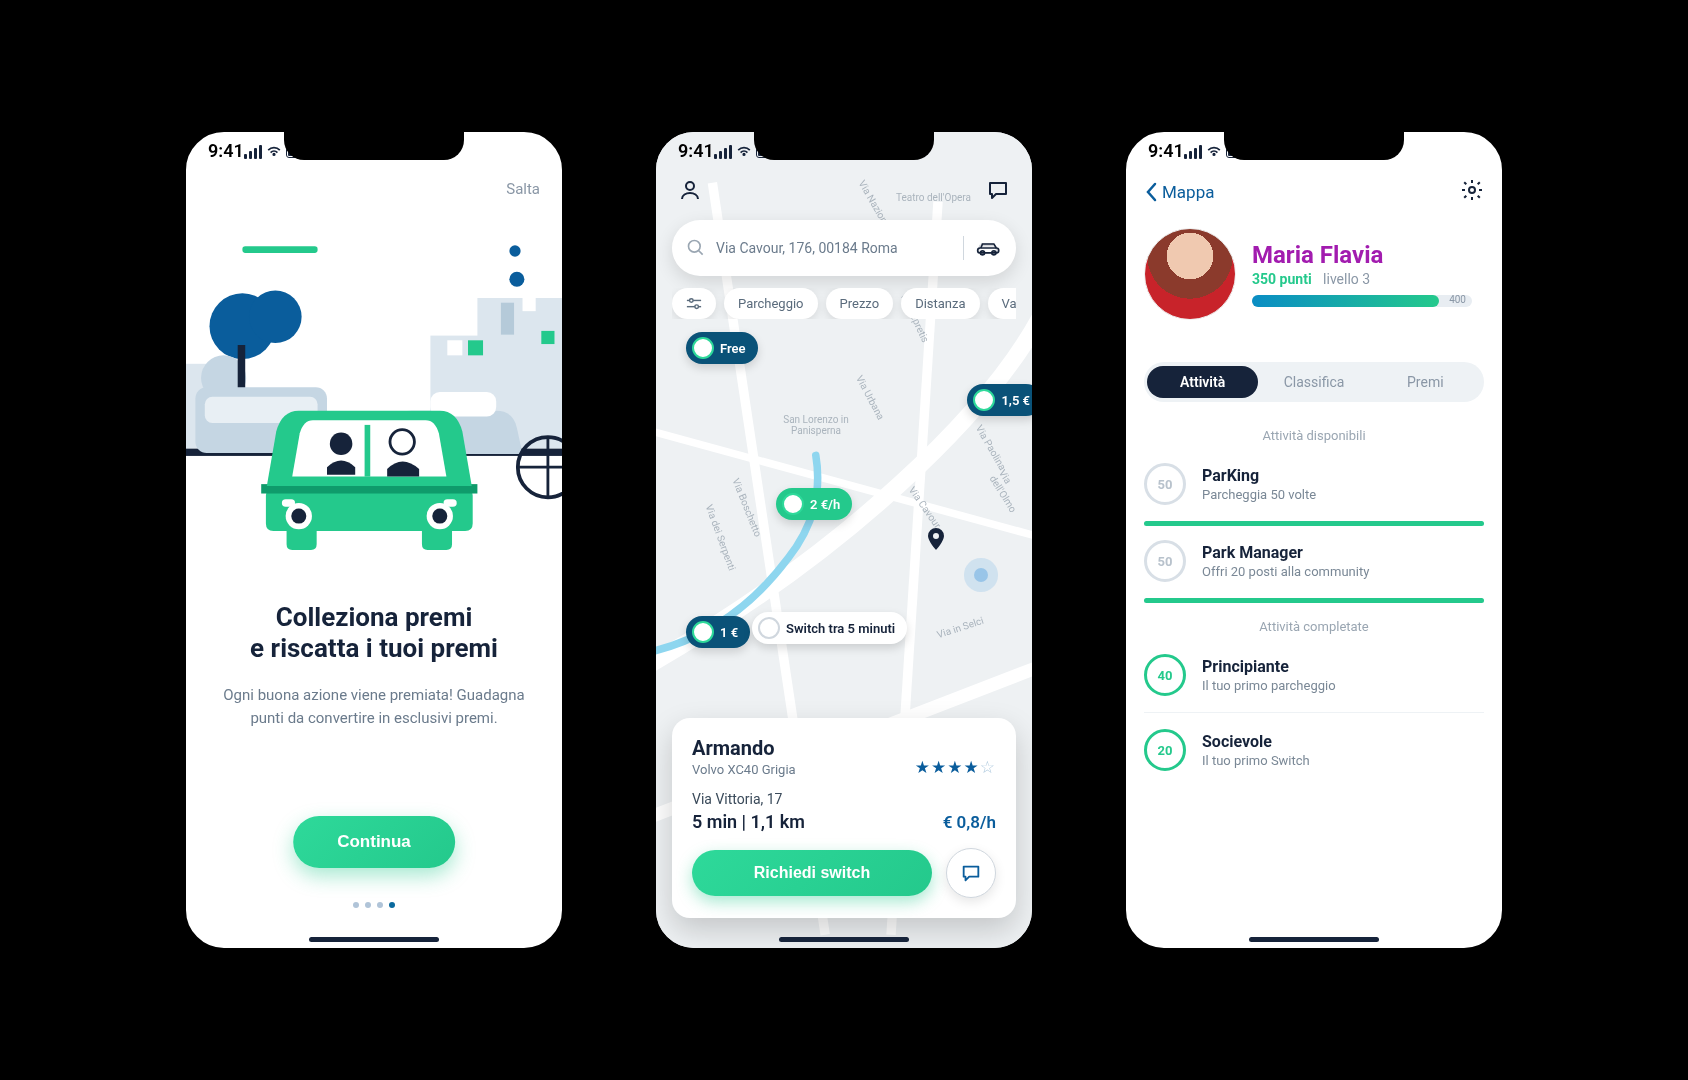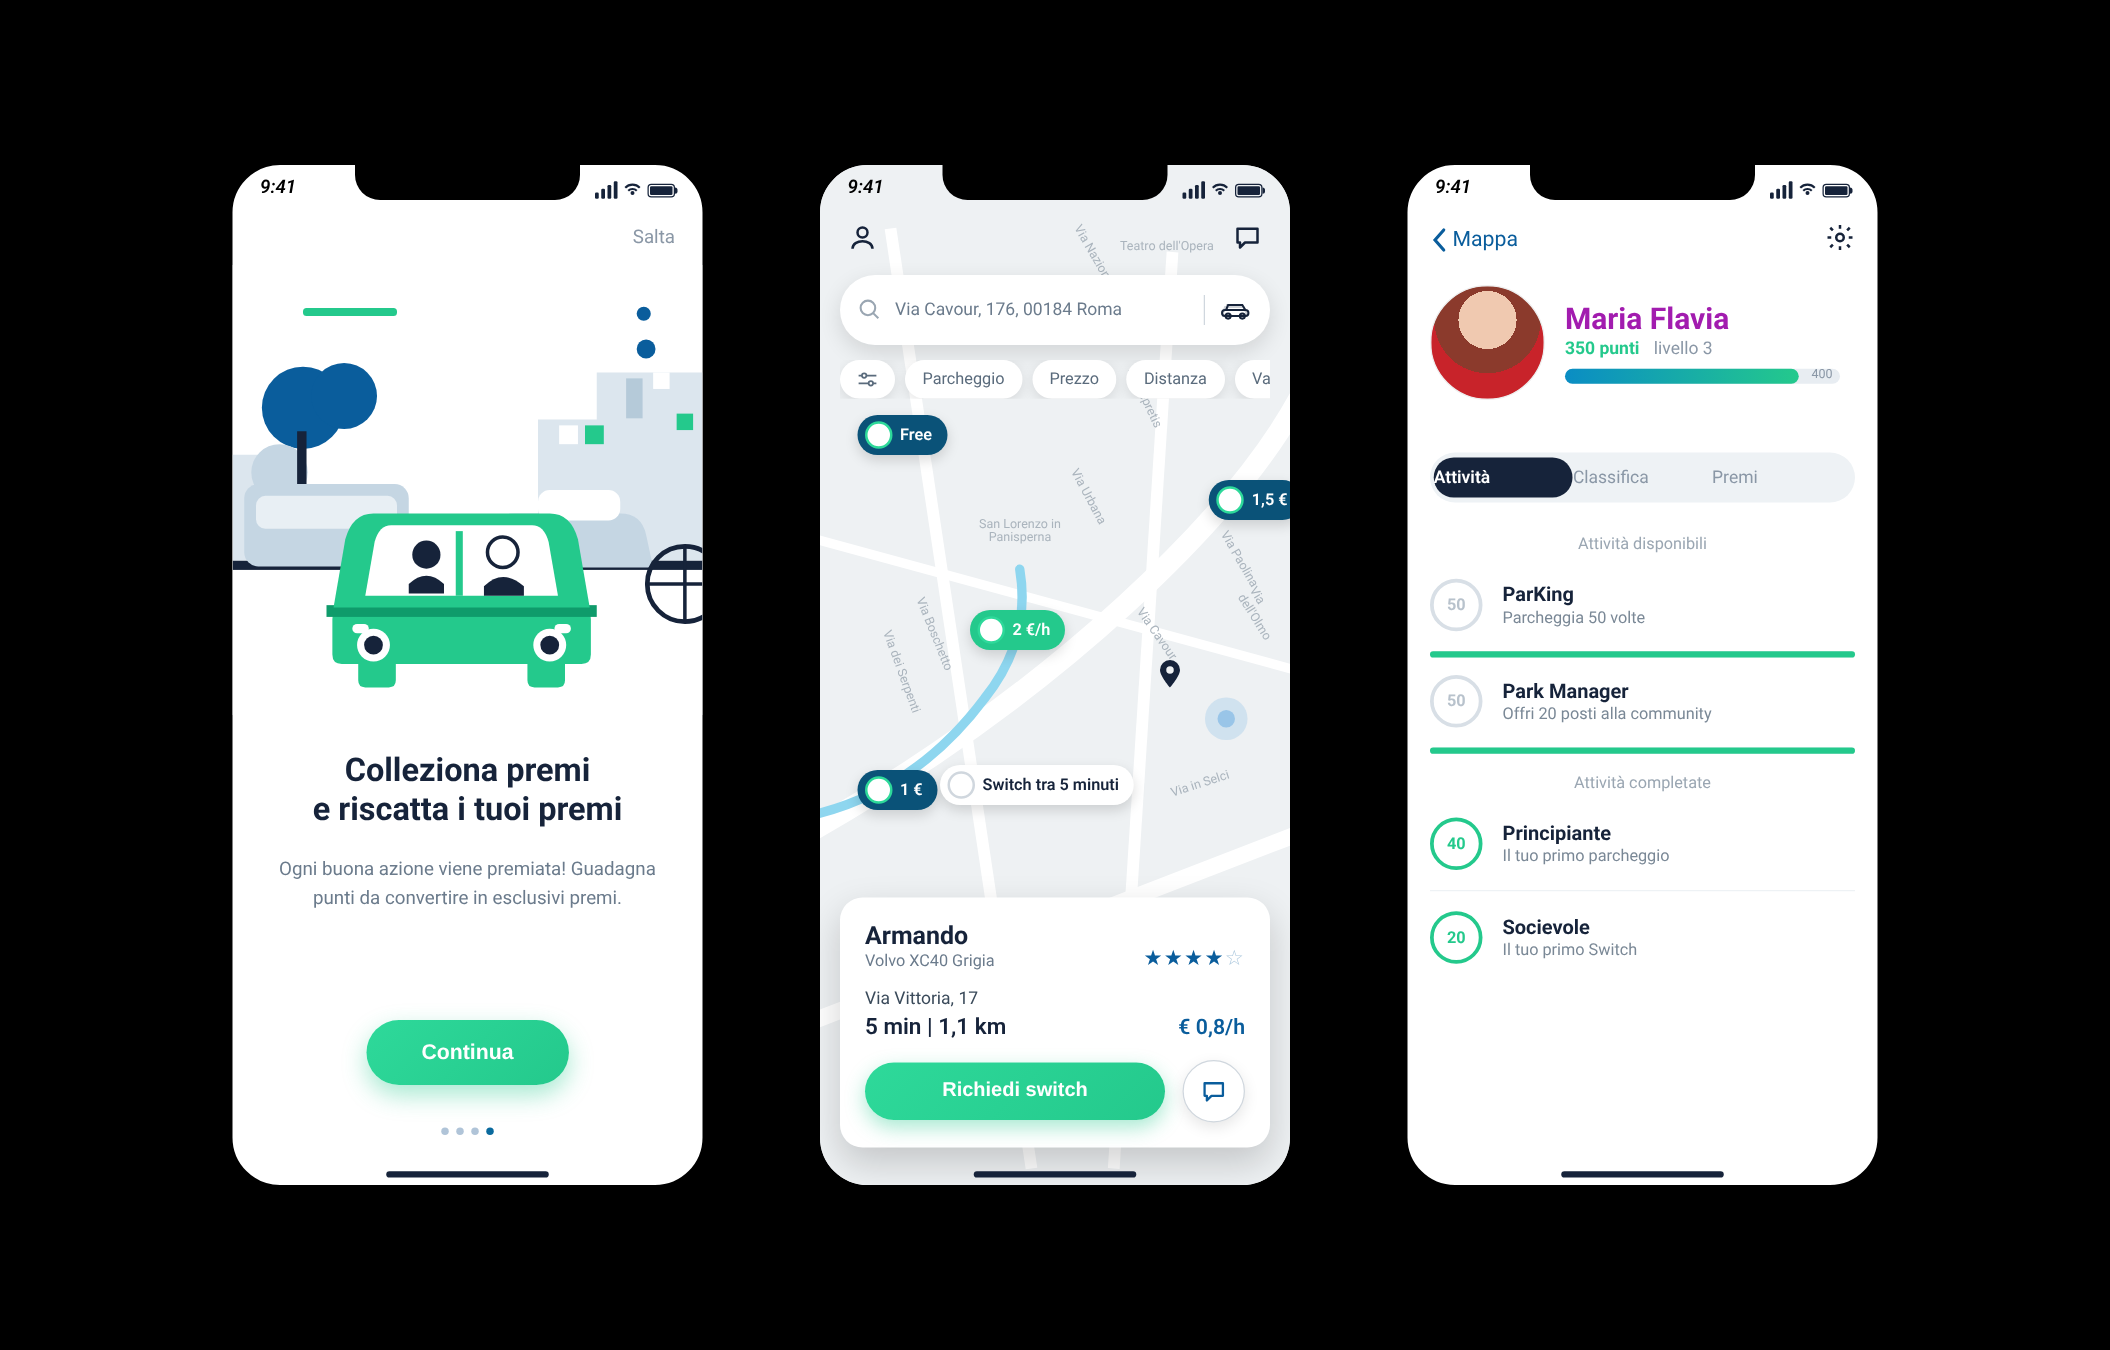--- a/index.html
+++ b/index.html
@@ -26,22 +26,22 @@
   .notch {
     position: absolute;
     top: 0; left: 50%; transform: translateX(-50%);
     width: 180px; height: 28px;
     background: #000;
     border-radius: 0 0 20px 20px;
     z-index: 50;
   }
   .statusbar {
     position: absolute; top: 8px; left: 0; right: 0;
-    height: 24px; display: flex; justify-content: space-between;
-    padding: 0 22px; font-size: 15px; font-weight: 600; z-index: 40; font-style: italic;
+    height: 24px; display: flex; 
+    padding: 0 22px; font-size: 18px; font-weight: 600; z-index: 40;
   }
   .statusbar .right { display: flex; align-items: center; gap: 4px; }
   .sig { display: inline-flex; gap: 2px; align-items: flex-end; }
   .sig span { width: 3px; background:#16233a; border-radius:1px; }
   .sig span:nth-child(1){height:5px} .sig span:nth-child(2){height:8px}
   .sig span:nth-child(3){height:11px} .sig span:nth-child(4){height:14px}
   .wifi { width:16px; height:12px; }
   .batt { width:22px; height:11px; border:1.5px solid #16233a; border-radius:3px; position:relative; }
   .batt::after{content:"";position:absolute;right:-3px;top:2px;width:2px;height:5px;background:#16233a;border-radius:0 2px 2px 0;}
   .batt .fill{position:absolute;inset:1px;background:#16233a;border-radius:1px;}
@@ -152,21 +152,21 @@
   .s3 .uinfo .pts b { color:#24c98c; font-weight:700; }
   .s3 .uinfo .lvl { color:#8a97a6; margin-left:8px; }
   .s3 .pbar { margin-top:8px; height:12px; background:#e8edf2; border-radius:8px; position:relative; width:220px; }
   .s3 .pbar .fill { position:absolute; inset:0; width:85%; background:linear-gradient(90deg,#0a8dc4,#24c98c); border-radius:8px; }
   .s3 .pbar .max { position:absolute; right:6px; top:-1px; font-size:10px; color:#8a97a6; }
   .s3 .tabs {
     position:absolute; top:230px; left:18px; right:18px;
     background:#eef2f5; border-radius:24px; height:40px;
     display:flex; align-items:center; padding:3px;
   }
-  .s3 .tabs .tab { flex:1; text-align:left; font-size:14px; color:#8a97a6; padding:8px 0; border-radius:20px; }
+  .s3 .tabs .tab { flex:1; text-align:center; font-size:14px; color:#8a97a6; padding:8px 0; border-radius:20px; }
   .s3 .tabs .tab.active { background:#16233a; color:#fff; font-weight:600; }
   .s3 .section-h { text-align:center; font-size:13px; color:#9aa6b2; margin:16px 0 10px; }
   .s3 .list { position:absolute; top:280px; left:0; right:0; padding:0 18px; }
   .s3 .activity { display:flex; align-items:center; gap:16px; padding:10px 0; }
   .s3 .badge {
     width:42px; height:42px; border-radius:50%;
     border:3px solid #24c98c; display:flex; align-items:center; justify-content:center;
     font-size:13px; font-weight:700; color:#24c98c;
   }
   .s3 .badge.muted { border-color:#d8dfe6; color:#b8c2cc; }

